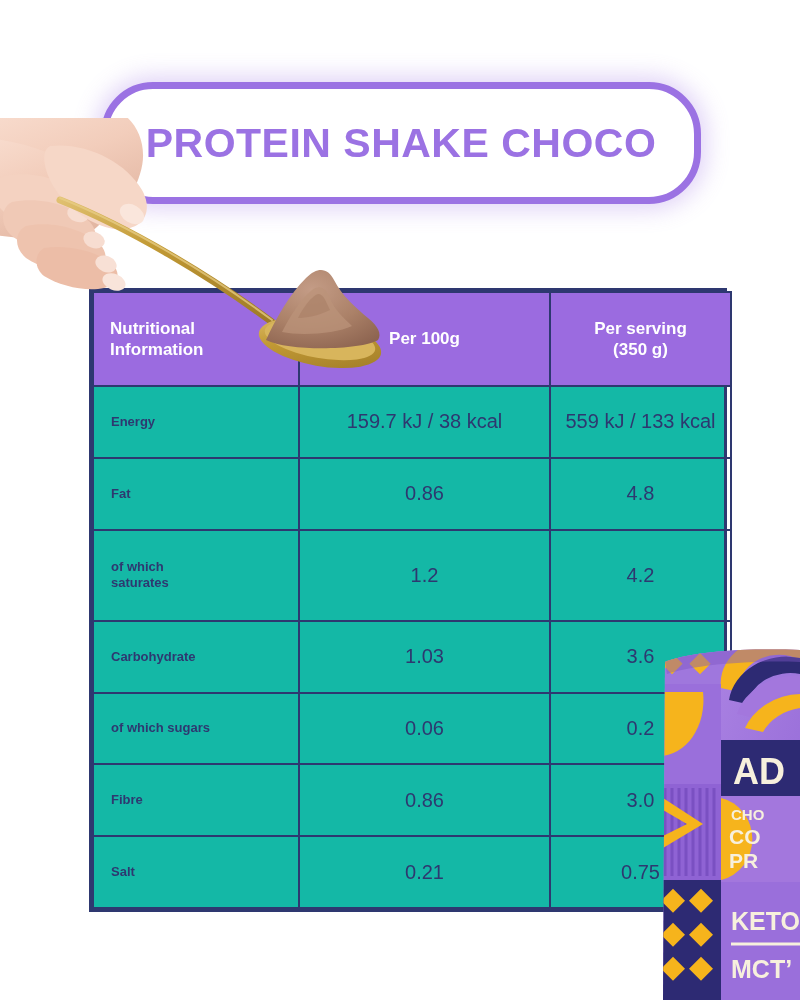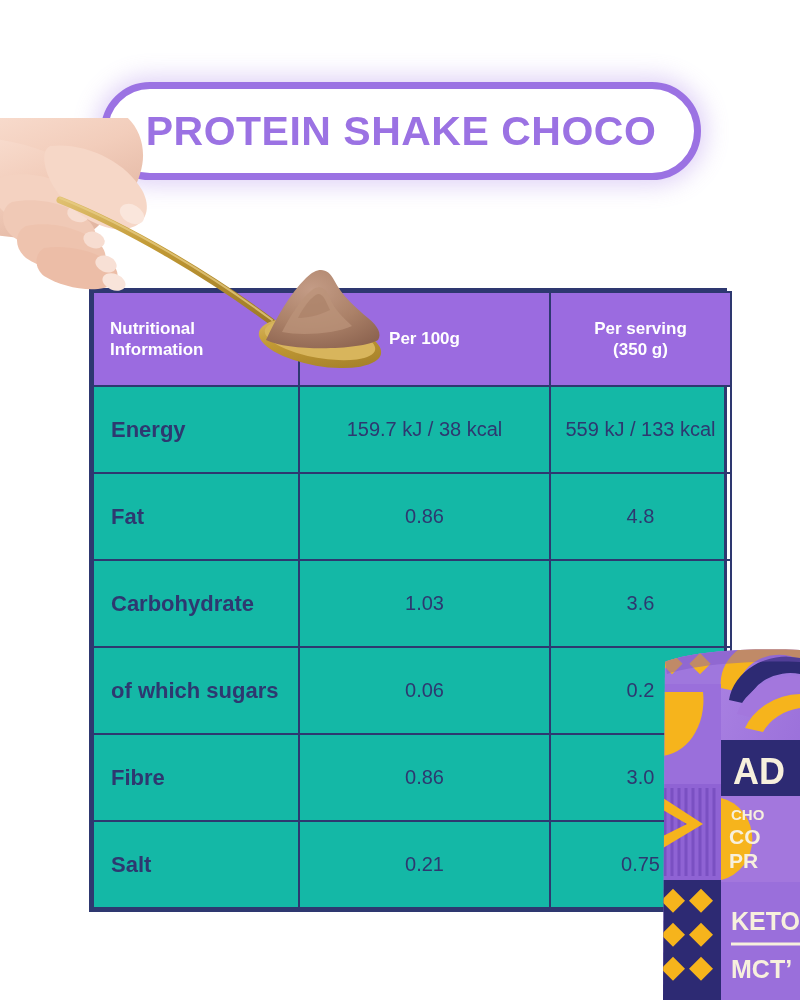--- a/index.html
+++ b/index.html
@@ -20,21 +20,21 @@
     background: #ffffff;
     overflow: hidden;
   }
 
   
   .title-pill {
     position: absolute;
     left: 101px;
     top: 82px;
     width: 600px;
-    height: 98px;
+    height: 122px;
     border: 7px solid #9b72e3;
     border-radius: 52px;
     background: #ffffff;
     box-shadow: 0 0 22px 6px rgba(155,114,227,0.30);
     display: flex;
     align-items: center;
     justify-content: center;
     z-index: 6;
   }
   .title-text {
@@ -96,21 +96,21 @@
   th.h-label { text-align: left; }
   th.h-100g  { text-align: center; }
   th.h-serv  { text-align: center; }
 
   tbody tr { height: 59px; }
   tbody tr.tall { height: 75px; }
 
   td.cell-label {
     text-align: left;
     padding-left: 17px;
-    font-size: 22px;
+    font-size: 13px;
     font-weight: 700;
     color: #2e3870;
     line-height: 1.25;
   }
   td.cell-val {
     text-align: center;
     font-size: 20px;
     font-weight: 400;
     color: #2e3870;
   }
@@ -230,20 +230,28 @@
           <td class="cell-val">159.7 kJ / 38 kcal</td>
           <td class="cell-val">559 kJ / 133 kcal</td>
         </tr>
 
         <tr>
           <td class="cell-label">Fat</td>
           <td class="cell-val">0.86</td>
           <td class="cell-val">4.8</td>
         </tr>
 
+        <tr class="tall">
+          <td class="cell-label">
+            <span>of which</span><br>
+            <span>saturates</span>
+          </td>
+          <td class="cell-val">1.2</td>
+          <td class="cell-val">4.2</td>
+        </tr>
 
         <tr>
           <td class="cell-label">Carbohydrate</td>
           <td class="cell-val">1.03</td>
           <td class="cell-val">3.6</td>
         </tr>
 
         <tr>
           <td class="cell-label">of which sugars</td>
           <td class="cell-val">0.06</td>

